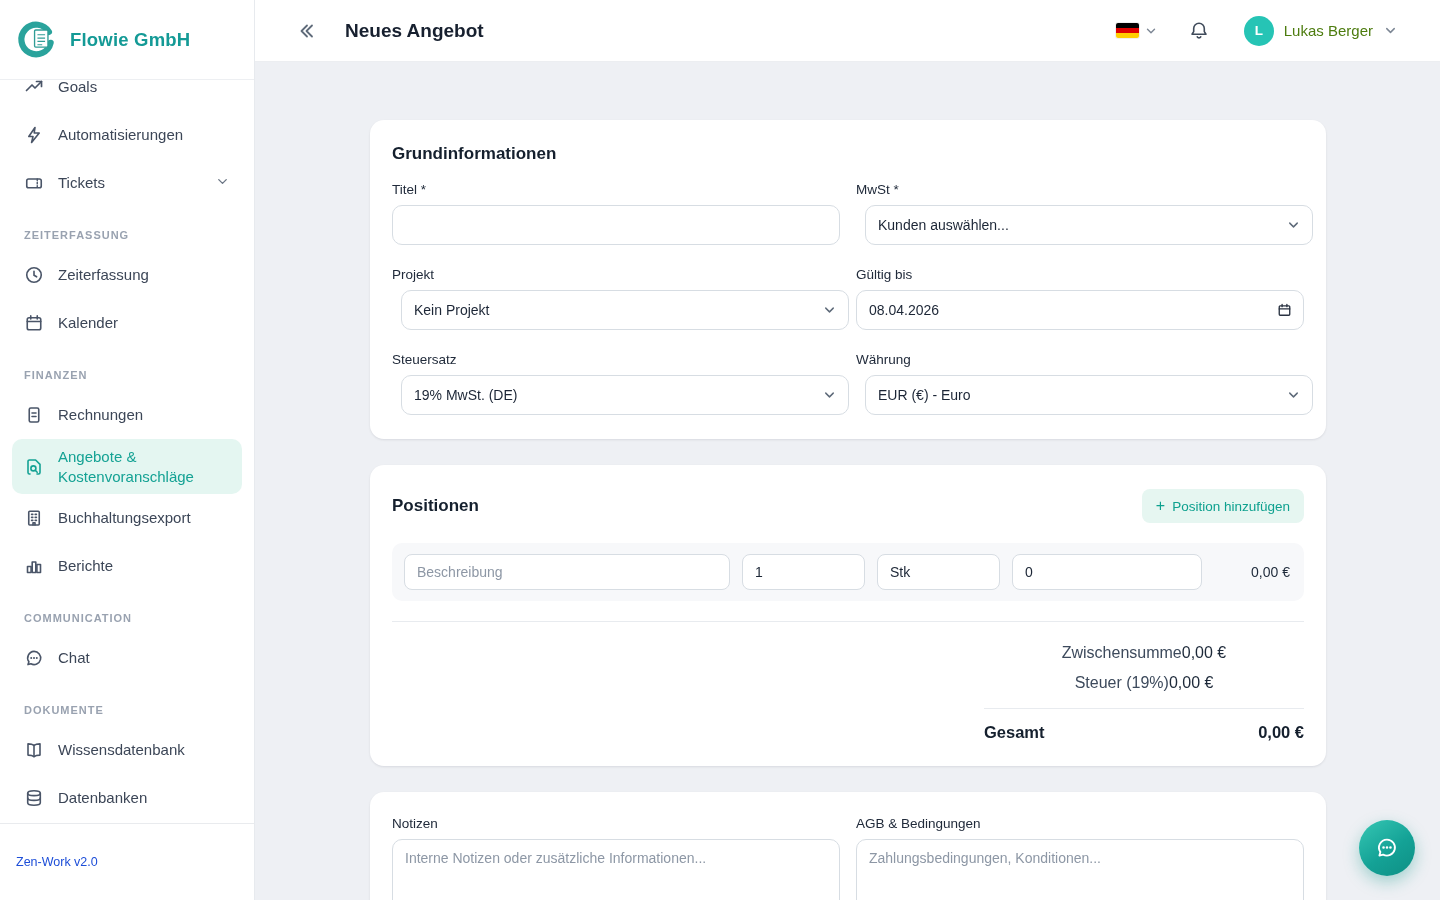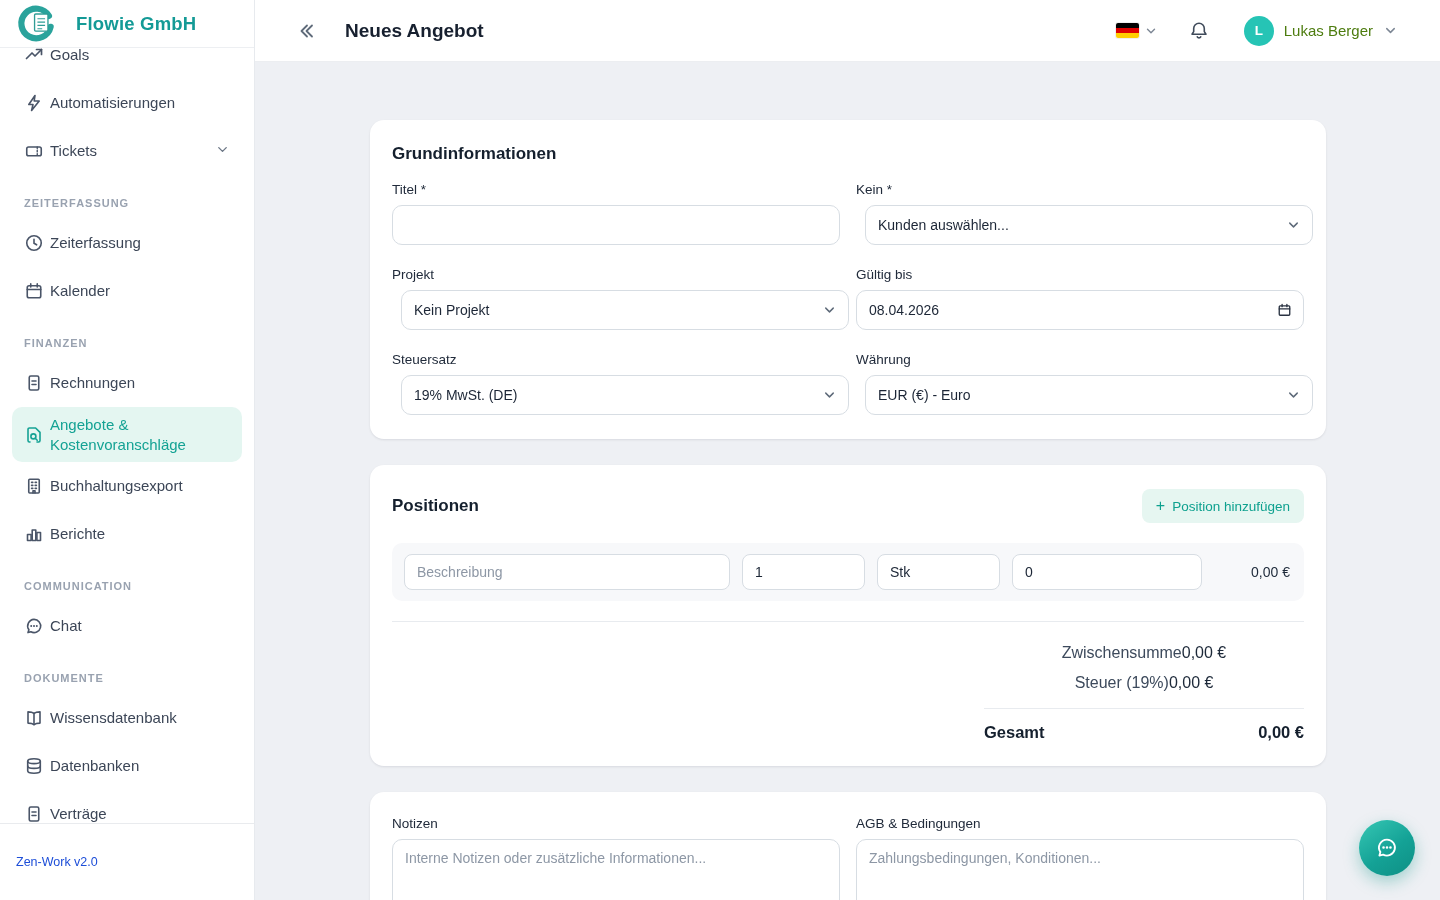--- a/index.html
+++ b/index.html
@@ -4,26 +4,26 @@
 <style>
   * { margin:0; padding:0; box-sizing:border-box; }
   html,body { width:1440px; height:900px; overflow:hidden; }
   body { font-family:"Liberation Sans", sans-serif; background:#eef0f4; color:#1c2636; }
 
   .app { display:flex; width:1440px; height:900px; }
 
   
   .sidebar { width:255px; min-width:255px; background:#ffffff; border-right:1px solid #e7eaee;
              display:flex; flex-direction:column; height:900px; }
-  .logo-row { height:48px; display:flex; align-items:center; gap:18px; padding:0 14px;
+  .logo-row { height:80px; display:flex; align-items:center; gap:12px; padding:0 14px;
               border-bottom:1px solid #edeff2; background:#fff; z-index:3; }
   .brand-name { font-size:18.5px; font-weight:700; color:#149a96; letter-spacing:.2px; }
 
   .nav { flex:1; overflow:hidden; padding:0 12px; }
-  .nav-item { display:flex; align-items:center; gap:6px; min-height:48px; padding:4px 12px;
+  .nav-item { display:flex; align-items:center; gap:14px; min-height:48px; padding:4px 12px;
               border-radius:10px; color:#3c4657; font-size:15px; cursor:pointer; }
   .nav-item:first-child { margin-top:-17px; }
   .nav-item svg { flex:0 0 auto; }
   .nav-item .chev { margin-left:auto; }
   .nav-item.active { background:#e4f6f1; color:#14a294; font-weight:500; padding-top:8px; padding-bottom:8px; }
   .nav-item .lbl { line-height:1.3; }
   .section-label { margin:22px 12px 10px 12px; font-size:11px; font-weight:700; letter-spacing:.09em;
                    color:#99a2b0; }
   .sidebar-footer { border-top:1px solid #e9ebee; padding:31px 16px; font-size:12.5px; color:#1d4ed8; }
 
@@ -268,21 +268,21 @@
     <div class="content">
 
       <section class="card">
         <h2 class="card-title">Grundinformationen</h2>
         <div class="form-grid">
           <div>
             <label class="field-label">Titel *</label>
             <input class="text-input" type="text" value="" style="">
           </div>
           <div>
-            <label class="field-label">Kein *</label>
+            <label class="field-label">MwSt *</label>
             <div class="select">
               <span>Kunden auswählen...</span>
               <span class="chev">
                   <svg width="15" height="15" viewBox="0 0 20 20" fill="none" stroke="#5f6b7a" stroke-width="1.9" stroke-linecap="round" stroke-linejoin="round">
                     <polyline points="5,7.5 10,12.5 15,7.5"></polyline>
                   </svg>
                 </span>
             </div>
           </div>
           <div>

